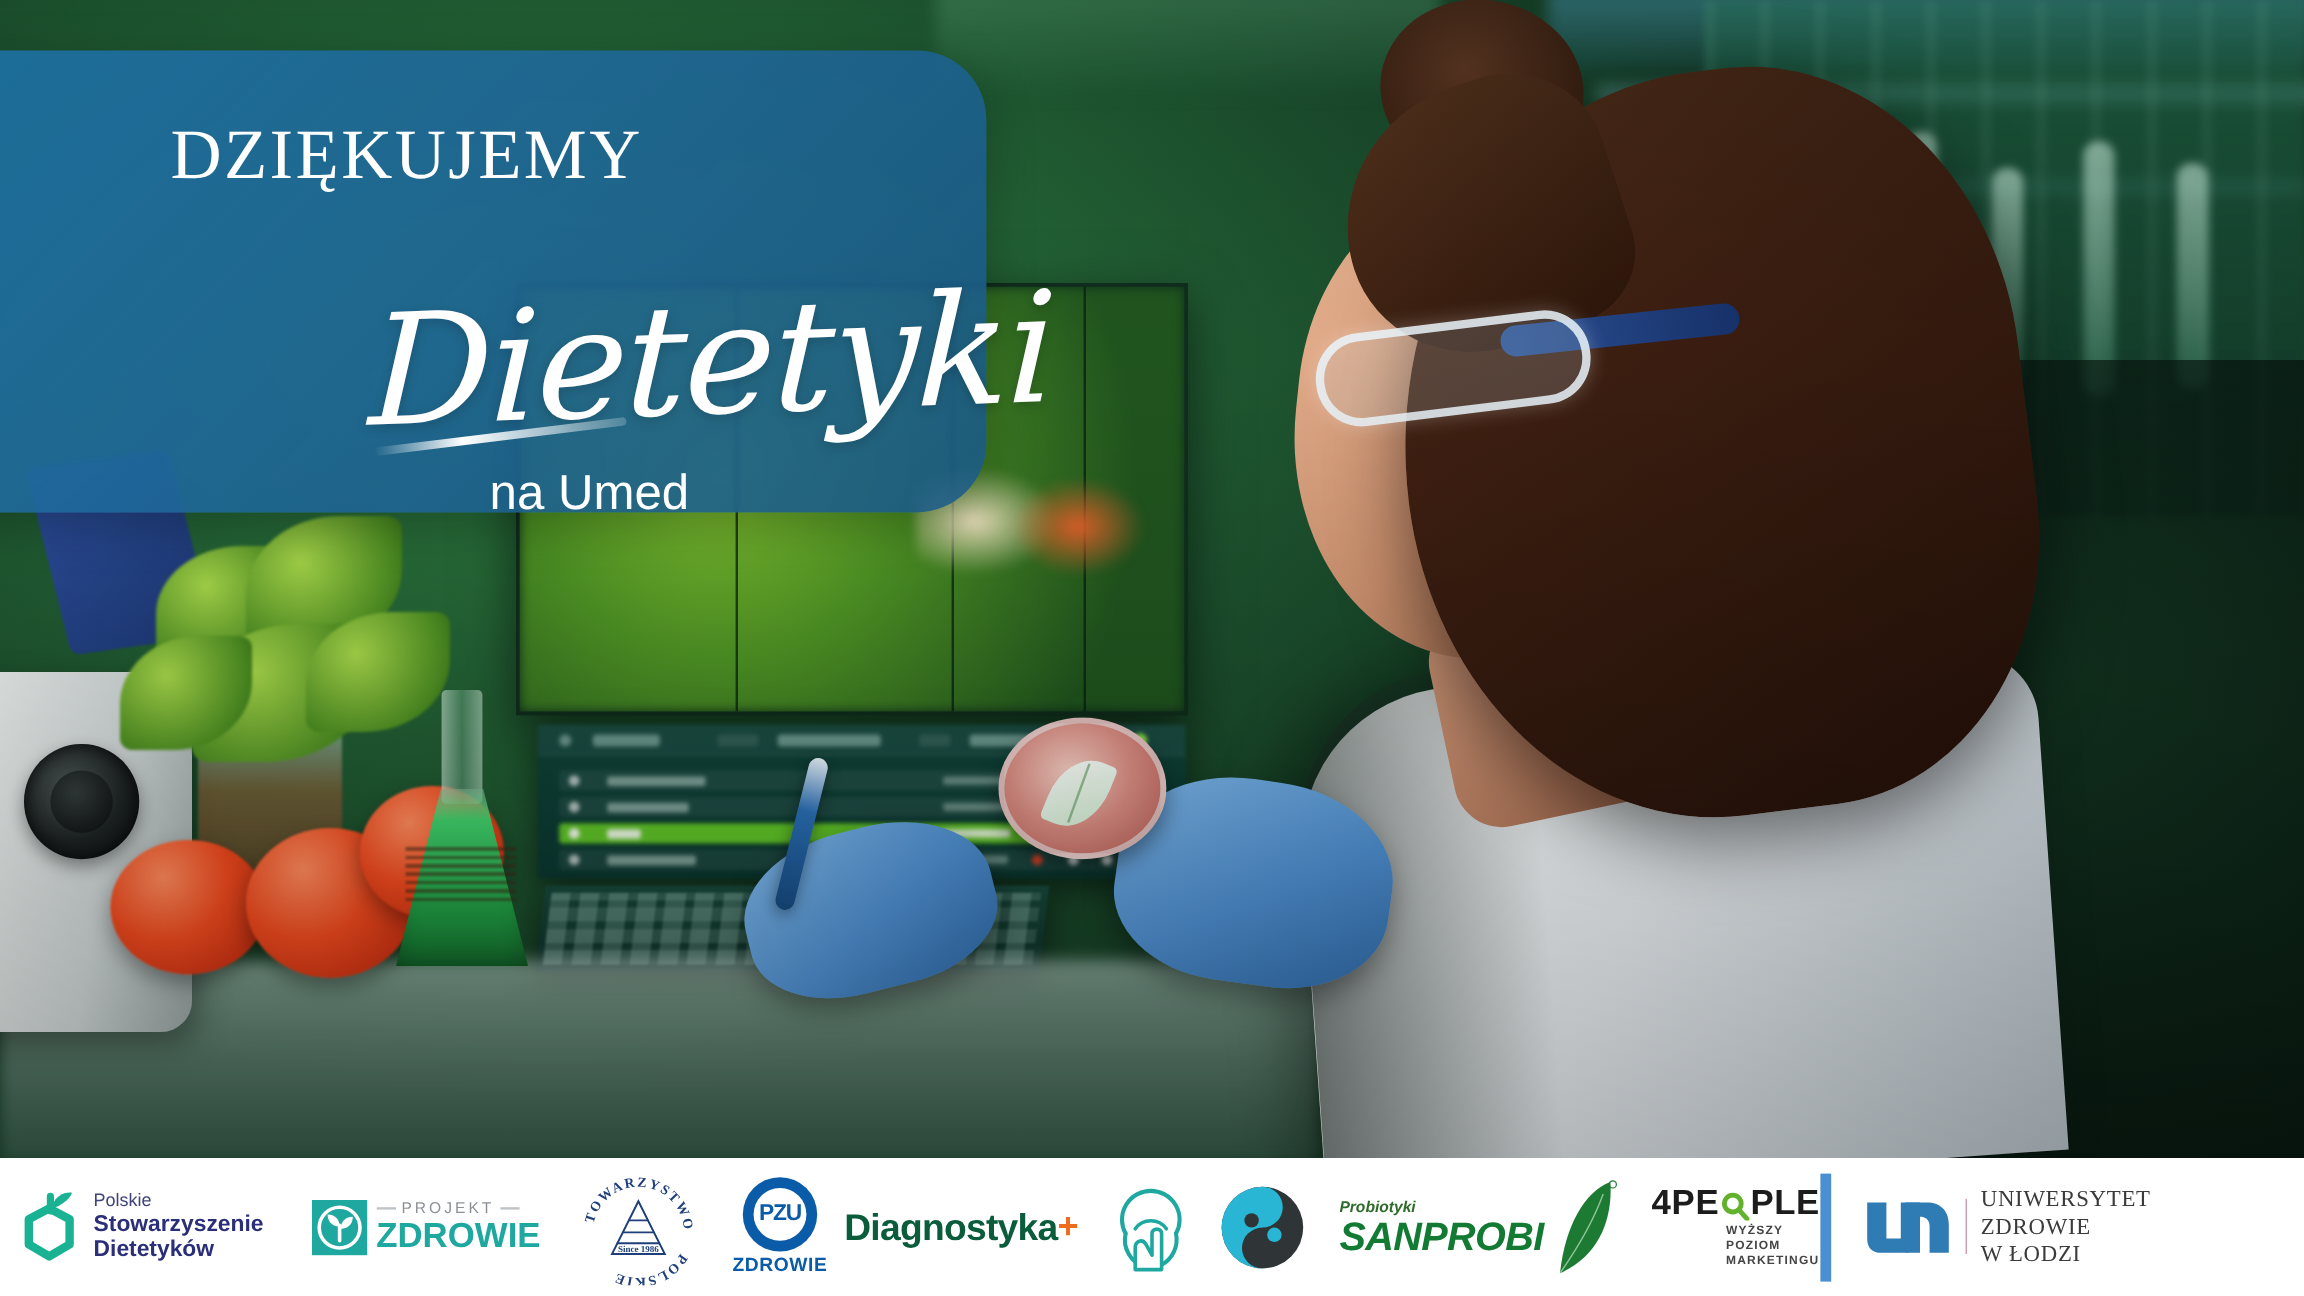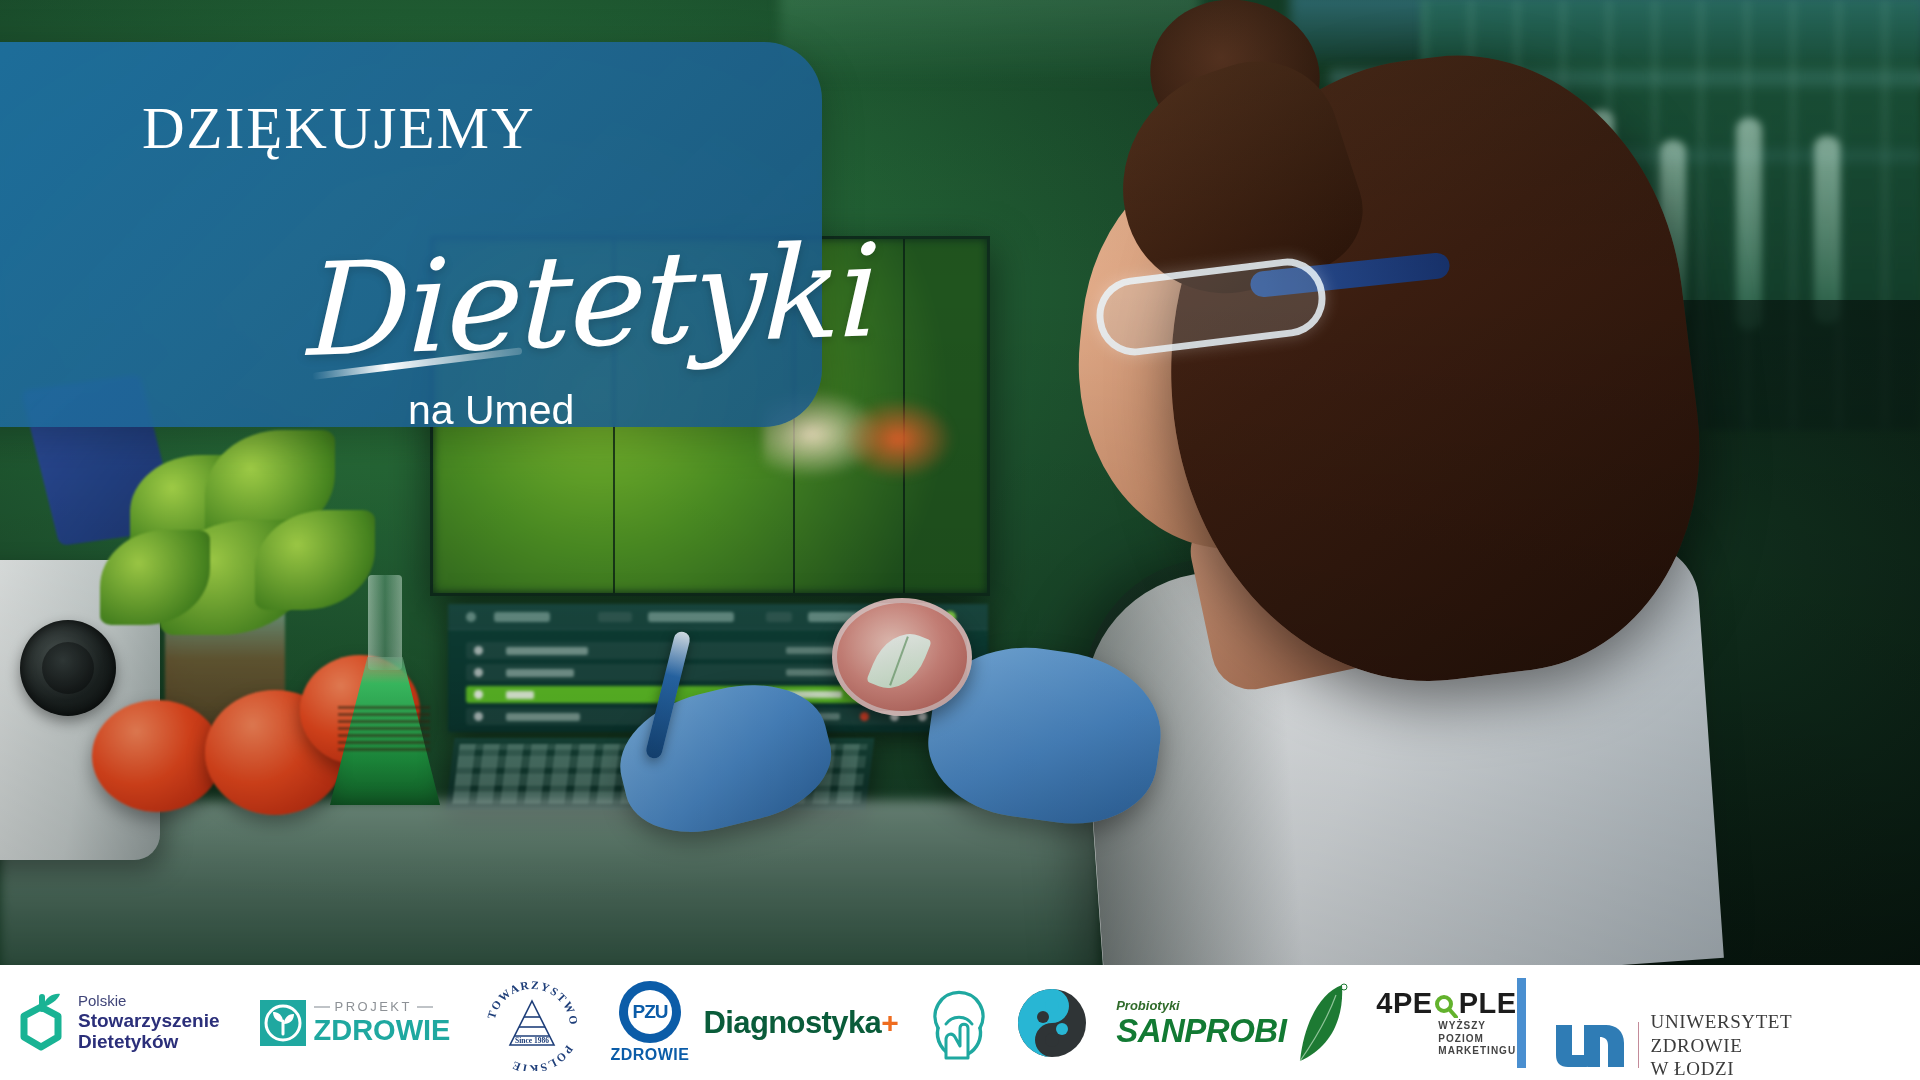--- a/index.html
+++ b/index.html
@@ -366,21 +366,21 @@
   
   .footer {
     position: absolute; left: 0; top: 965px; width: 1920px; height: 115px;
     background: #ffffff;
     display: flex; align-items: center;
   }
   .logo-group {
     display: flex; align-items: center; height: 100%;
   }
   .logo-group.left { flex: 0 0 1396px; padding-left: 10px; gap: 4px; }
-  .logo-group.right { flex: 1; padding-left: 22px; gap: 26px; align-items: flex-end; }
+  .logo-group.right { flex: 1; padding-left: 22px; gap: 26px; }
   .vdivider {
     width: 9px; height: 90px; background: #4a8fd0; flex: 0 0 auto;
     margin: 0 6px 0 0;
   }
   .logo { display: flex; align-items: center; }
 
   
   .psd { gap: 10px; padding-left: 4px; }
   .psd-mark { width: 54px; height: 64px; }
   .psd-txt { line-height: 1.12; color: #2b2f7a; }

